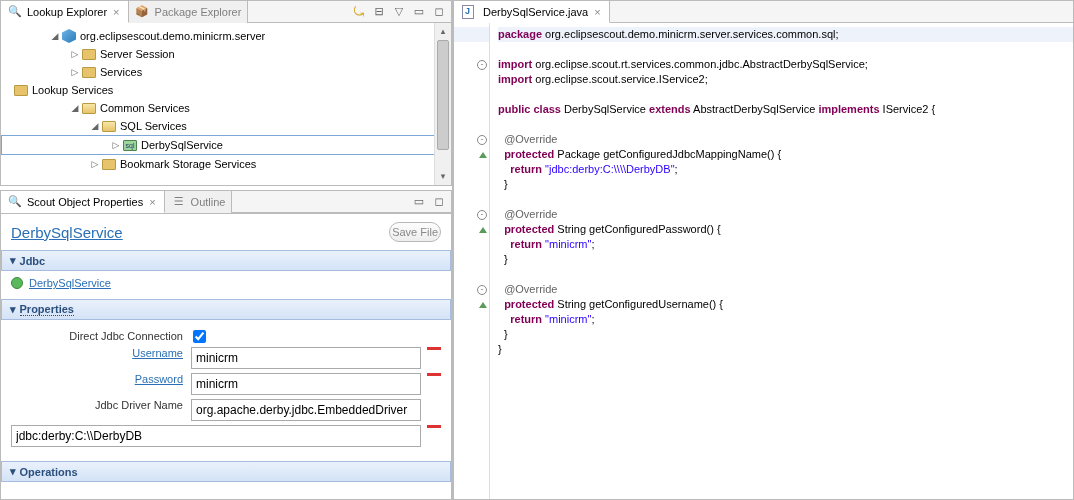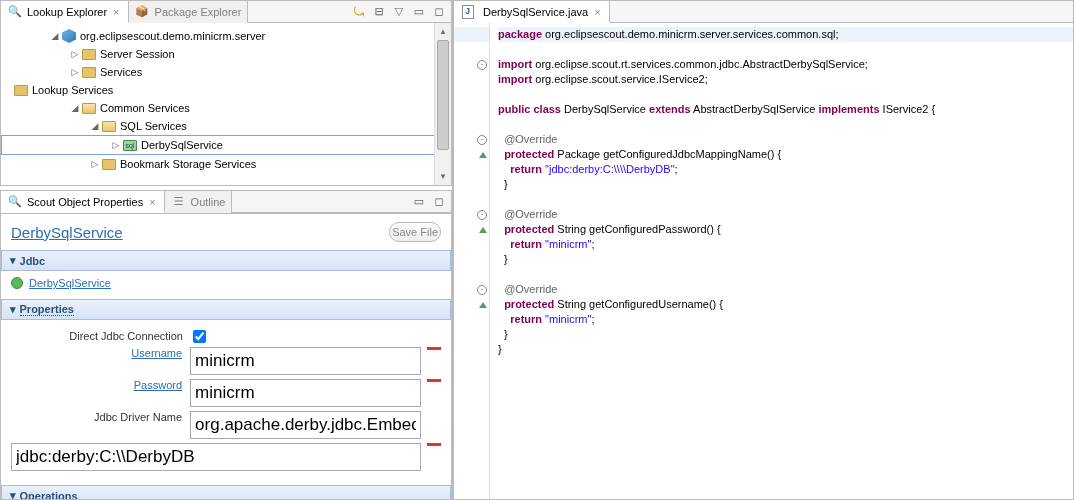--- a/index.html
+++ b/index.html
@@ -26,21 +26,21 @@
 .props-head{display:flex;align-items:center;padding:8px 10px}
 .props-head h2{color:#2a6fb5;font-size:15px;font-weight:normal}
 .save-btn{margin-left:auto;border:1px solid #b8b8b8;background:linear-gradient(#fdfdfd,#eee);padding:3px 2px;border-radius:10px;color:#888;cursor:pointer}
 .section-hdr{background:linear-gradient(#eaf1fb,#d4e3f7);border:1px solid #a7bdde;padding:3px 8px;color:#2b4f7d;font-weight:bold;display:flex;align-items:center;gap:4px;cursor:pointer}
 .section-body{padding:6px 10px 10px}
 .link{color:#2a6fb5;text-decoration:underline;cursor:pointer}
 .form-row{display:flex;align-items:flex-start;margin:4px 0}
 .form-row label{width:180px;text-align:right;padding-right:8px;color:#2a6fb5}
 .form-row label.plain{color:#333;text-decoration:none}
 .form-row label.link{text-decoration:underline}
-.form-row input[type=text]{flex:1;border:1px solid #aaa;padding:3px 4px;font-size:17px}
+.form-row input[type=text]{flex:1;border:1px solid #aaa;padding:3px 4px;font-size:12px}
 .red-dash{width:14px;height:3px;background:#d33;margin-left:6px}
 .chk{margin-left:2px}
 .editor{flex:1;display:flex;font-family:Consolas,monospace;font-size:12px;overflow:hidden}
 .ruler{width:36px;background:#fff;border-right:1px solid #ddd;padding-top:4px}
 .ruler .mk{height:15px;display:flex;align-items:center;justify-content:flex-end;padding-right:2px;gap:2px}
 .code{flex:1;padding:4px 0 4px 8px;white-space:pre;line-height:15px;color:#000}
 .hl-line{background:#eef3fb;display:inline-block;width:100%}
 .kw{color:#7f0055;font-weight:bold}
 .str{color:#2a00ff}
 .ann{color:#646464}

